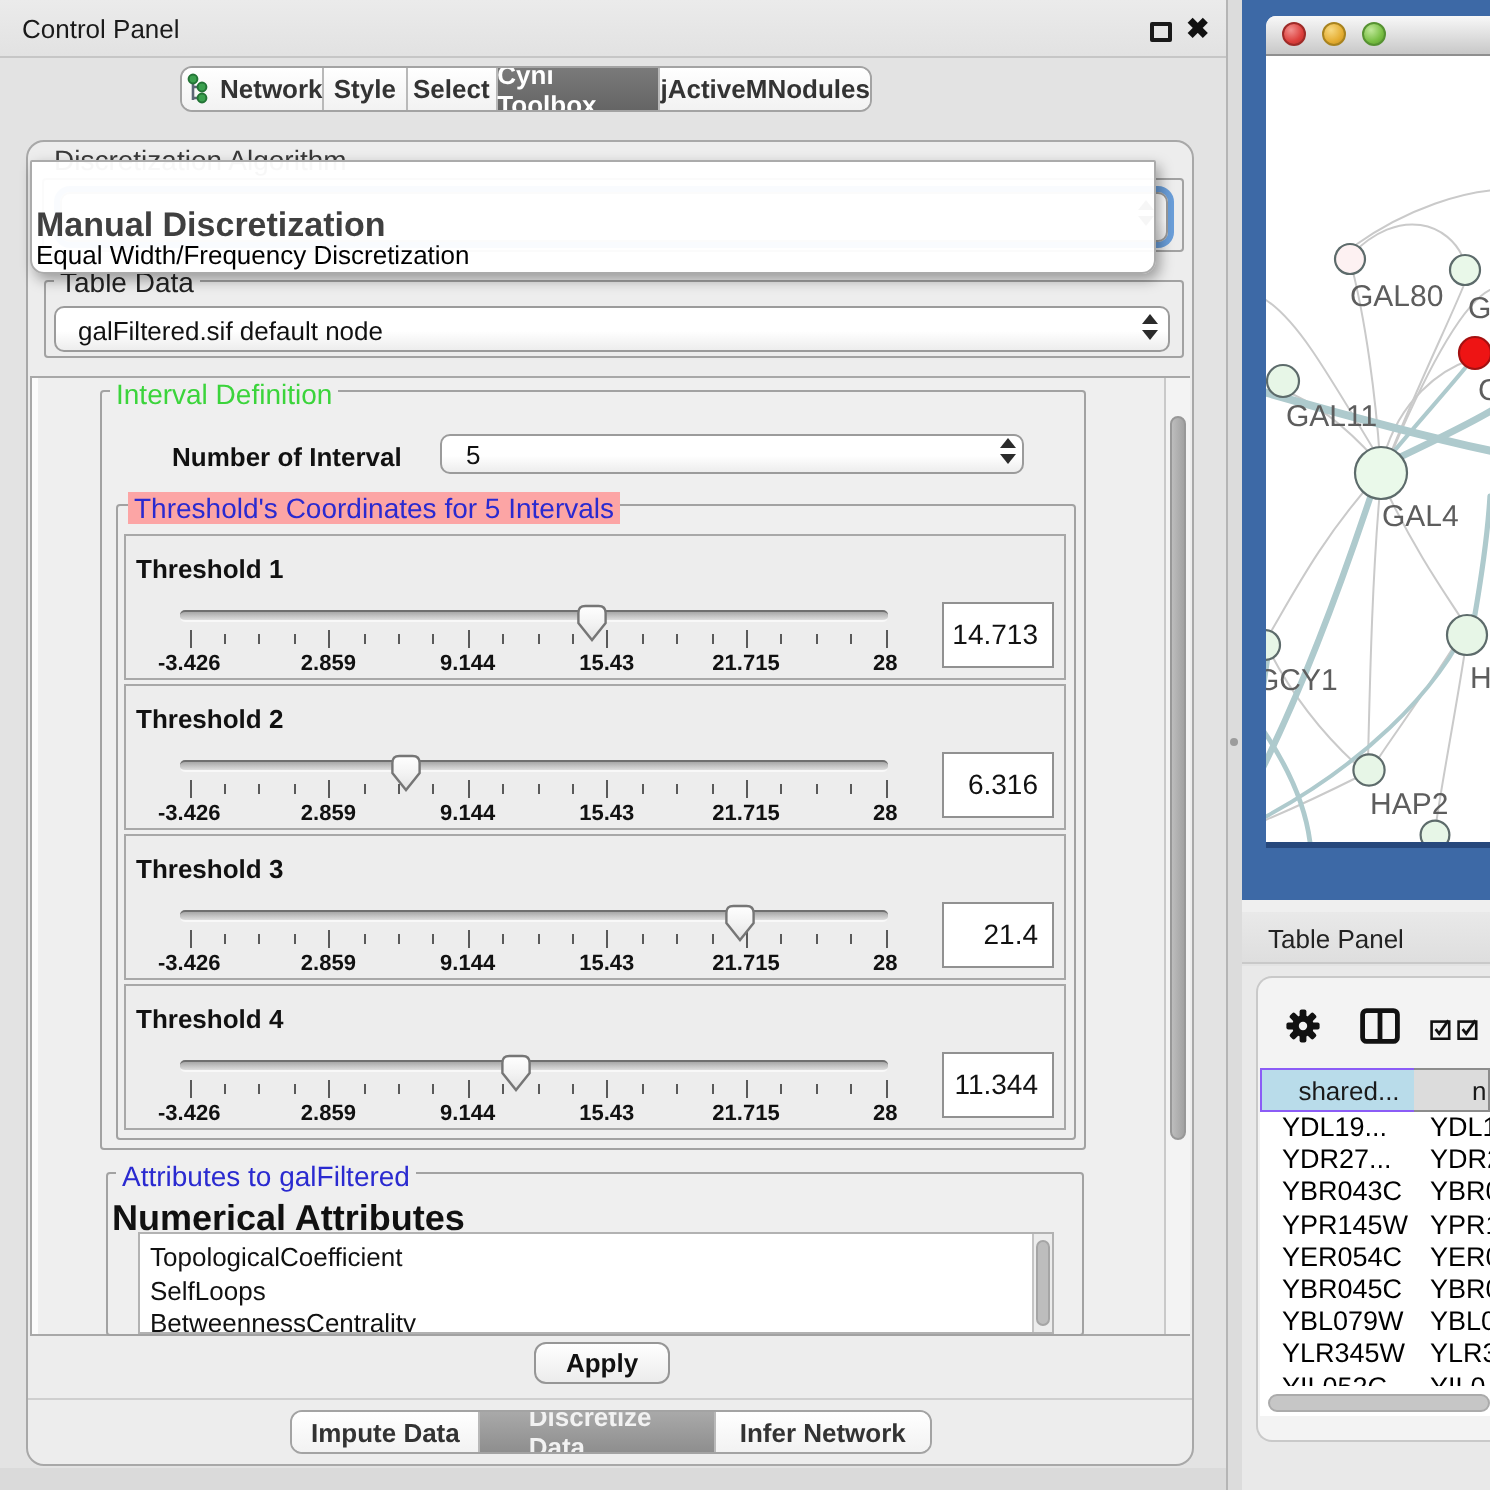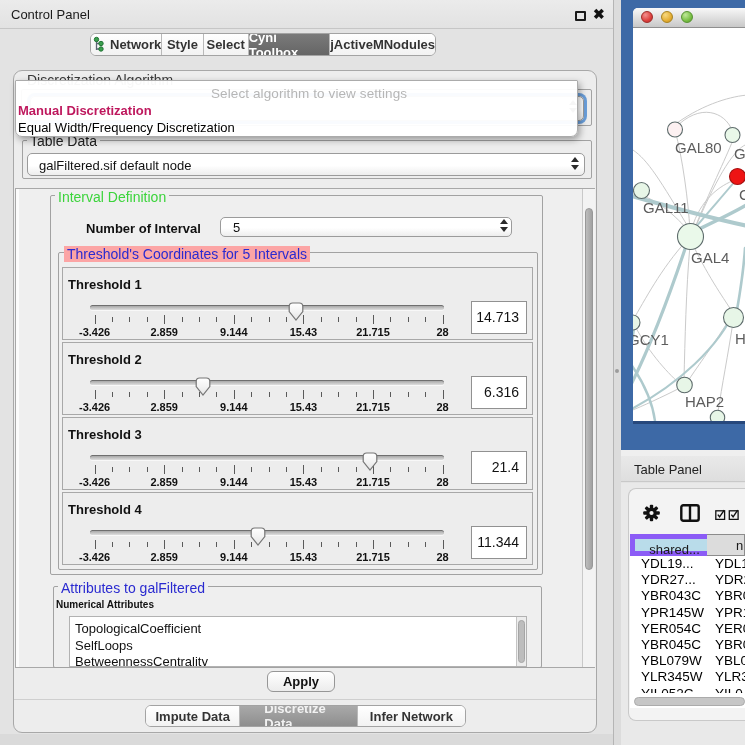--- a/index.html
+++ b/index.html
@@ -45,34 +45,34 @@
 .thumb { position:absolute; width:16px; height:19px; }
 
 #attrlist { left:69px; top:616px; width:458px; height:51px; background:#fff; border:1px solid #b2b2b2; overflow:hidden; padding-top:4px; }
 #attrlist div { font-size:13px; color:#111; padding-left:5px; height:16.5px; line-height:16.5px; }
 #listscroll { left:516px; top:617px; width:10px; height:49px; background:#ededed; border-left:1px solid #c4c4c4; }
 #listthumb { left:517.5px; top:620px; width:7px; height:43px; background:#bdbdbd; border:1px solid #a5a5a5; border-radius:4px; }
 #applybtn { left:267px; top:671px; width:68px; height:21px; background:linear-gradient(#ffffff,#ececec); border:1px solid #969696; border-radius:6px; font-size:13px; font-weight:bold; color:#111; text-align:center; line-height:19px; }
 
 #popup { left:15px; top:80px; width:563px; height:57px; background:rgba(255,255,255,0.96); border:1px solid #ababab; border-radius:1px 1px 7px 7px; box-shadow:2px 3px 7px rgba(0,0,0,0.35); }
 #popup .gray { position:absolute; left:195px; top:5px; font-size:13.5px; letter-spacing:0.1px; color:#b6b6b6; }
-#popup .b { position:absolute; left:2px; top:22px; font-size:13px; font-weight:bold; color:#be185d; }
+#popup .b { position:absolute; left:2px; top:22px; font-size:17px; font-weight:bold; color:#404040; }
 #popup .r { position:absolute; left:2px; top:39px; font-size:13px; color:#000; }
 
 #blue { left:621px; top:0; width:124px; height:452px; background:#3d69a6; }
 #netwin { left:633px; top:8px; width:112px; height:413px; background:#fff; border-radius:5px 0 0 0; }
 #nettitle { position:absolute; left:0; top:0; width:112px; height:20px; background:linear-gradient(#f8f8f8,#c8c8c8); border-bottom:1px solid #8f8f8f; border-radius:5px 0 0 0; }
 .light { position:absolute; top:3px; width:12px; height:12px; border-radius:50%; }
 #netshadow { left:633px; top:421px; width:112px; height:3px; background:#27487c; }
 #sep1 { left:621px; top:450px; width:124px; height:6px; background:#efefef; }
 #tpbar { left:621px; top:456px; width:124px; height:26px; background:linear-gradient(#e9e9e9,#dedede); border-bottom:1px solid #c9c9c9; }
 #tpbar .t { position:absolute; left:13px; top:6px; font-size:13px; color:#222; }
 #rbg { left:621px; top:483px; width:124px; height:262px; background:#e9e9e9; }
 #tpanel { left:628px; top:488px; width:117px; height:233px; background:#f3f3f3; border:1px solid #c9c9c9; border-radius:8px 0 0 8px; border-right:none; }
-#thead1 { left:630px; top:534px; width:89px; height:22px; background:#b9dcea; border:5px solid #8b5cf6; font-size:13px; color:#1a1a1a; text-align:center; line-height:21px; }
+#thead1 { left:630px; top:534px; width:89px; height:22px; background:#b9dcea; border:1px solid #8b5cf6; font-size:13px; color:#1a1a1a; text-align:center; line-height:21px; }
 #thead2 { left:707px; top:534px; width:38px; height:22px; background:#dcdcdc; border:1px solid #8c8c8c; border-left:none; font-size:13px; color:#1a1a1a; line-height:21px; padding-left:29px; }
 #trows { left:630px; top:556px; width:115px; height:137px; background:#fff; overflow:hidden; font-size:13.5px; color:#000; }
 #trows .r { height:16.2px; line-height:16.2px; white-space:nowrap; }
 #trows .c1 { display:inline-block; width:85px; padding-left:11px; }
 #hscroll { left:630px; top:693px; width:115px; height:15px; background:#fff; }
 #hthumb { left:634px; top:697px; width:111px; height:9px; background:#c6c6c6; border:1px solid #ababab; border-radius:4.5px; }
 </style>
 </head>
 <body>
 
@@ -293,21 +293,21 @@
             <stop offset="1" stop-color="#e4e4e4"></stop>
           </linearGradient>
         </defs>
         <path d="M1.2 4.5 Q1.2 1 4.7 1 L11.3 1 Q14.8 1 14.8 4.5 L14.8 9.5 L8 18 L1.2 9.5 Z" fill="url(#tg3)" stroke="#767676" stroke-width="1.2"></path>
       </svg>
     </div>
   </div>
 
 <div class="fieldset" style="left:53px; top:586px; width:489px; height:82px;"></div>
 <div class="flabel" style="left:58px; top:580px; color:#2a2ad0; background:#efefef;">Attributes to galFiltered</div>
-<div class="abs" style="left:56px; top:599px; font-size:10px; font-weight:bold; color:#111;">Numerical Attributes</div>
+<div class="abs" style="left:56px; top:599px; font-size:18px; font-weight:bold; color:#111;">Numerical Attributes</div>
 <div class="abs" id="attrlist">
     <div>TopologicalCoefficient</div>
     <div>SelfLoops</div>
     <div>BetweennessCentrality</div>
   </div>
 <div class="abs" id="listscroll"></div>
 <div class="abs" id="listthumb"></div>
 
 <div class="abs" id="applybtn">Apply</div>
 <div class="abs" style="left:14px; top:699px; width:582px; height:1px; background:#cfcfcf;"></div>
@@ -324,21 +324,20 @@
   <div class="sel" style="width:107px;">Cyni Toolbox</div>
   <div style="width:122px;">jActiveMNodules</div>
 </div>
 <div class="seg abs" id="bottabs">
   <div style="width:95px;">Impute Data</div>
   <div class="sel" style="width:118px;padding-left:24px;">Discretize Data</div>
   <div style="width:108px;">Infer Network</div>
 </div>
 
 <div class="abs" id="popup">
-  <div class="gray">Select algorithm to view settings</div>
   <div class="b">Manual Discretization</div>
   <div class="r">Equal Width/Frequency Discretization</div>
 </div>
 
 <div class="abs" id="blue"></div>
 <div class="abs" id="netwin">
   <div id="nettitle"></div>
   <div class="light" style="left:8px; background:radial-gradient(circle at 35% 30%, #f2918f, #dd403d 60%, #b22d2a); border:1px solid #9e2b28;"></div>
   <div class="light" style="left:28px; background:radial-gradient(circle at 35% 30%, #f7d981, #e5ae33 60%, #c08c1e); border:1px solid #a8831f;"></div>
   <div class="light" style="left:48px; background:radial-gradient(circle at 35% 30%, #c0e89a, #79bf44 60%, #58982b); border:1px solid #569232;"></div>

